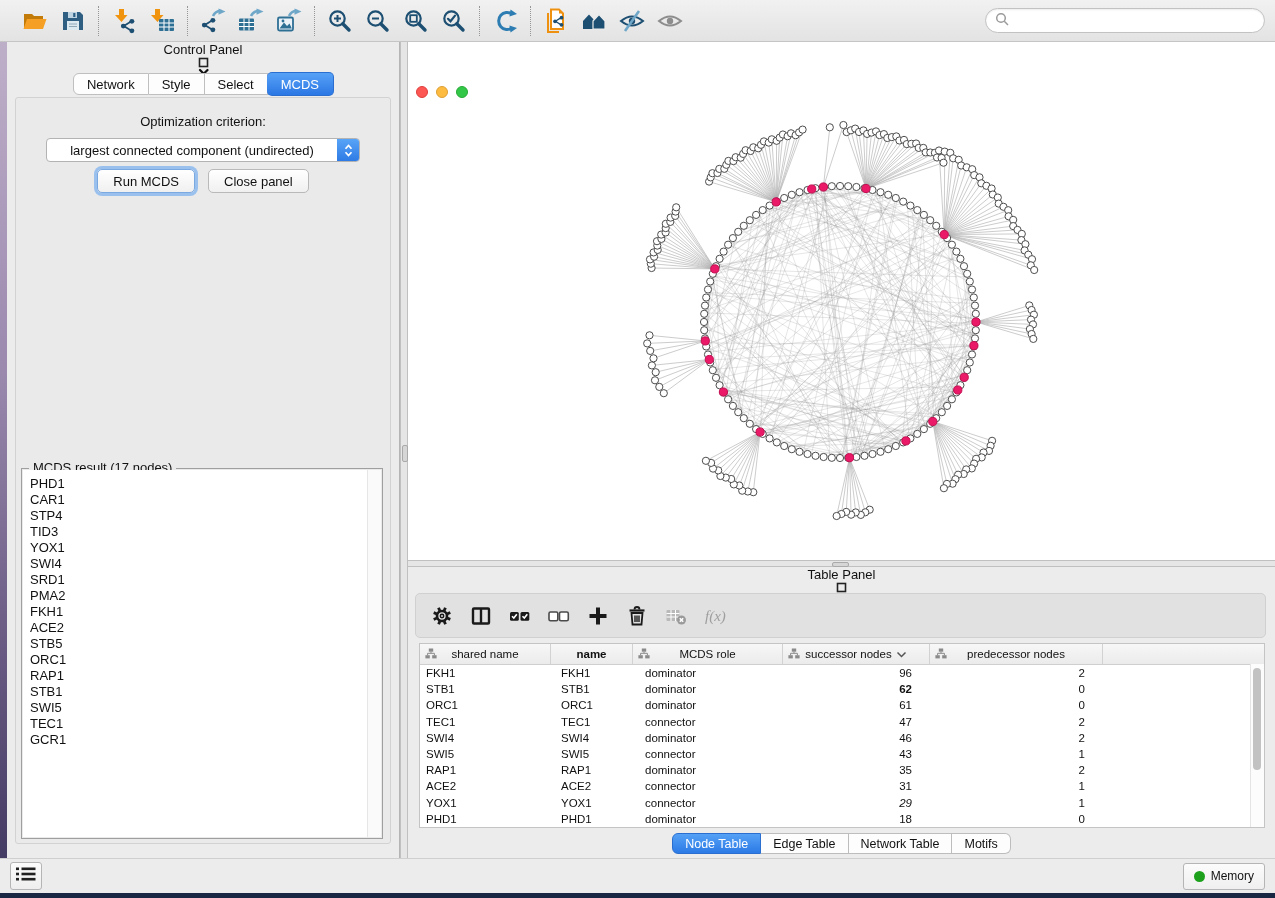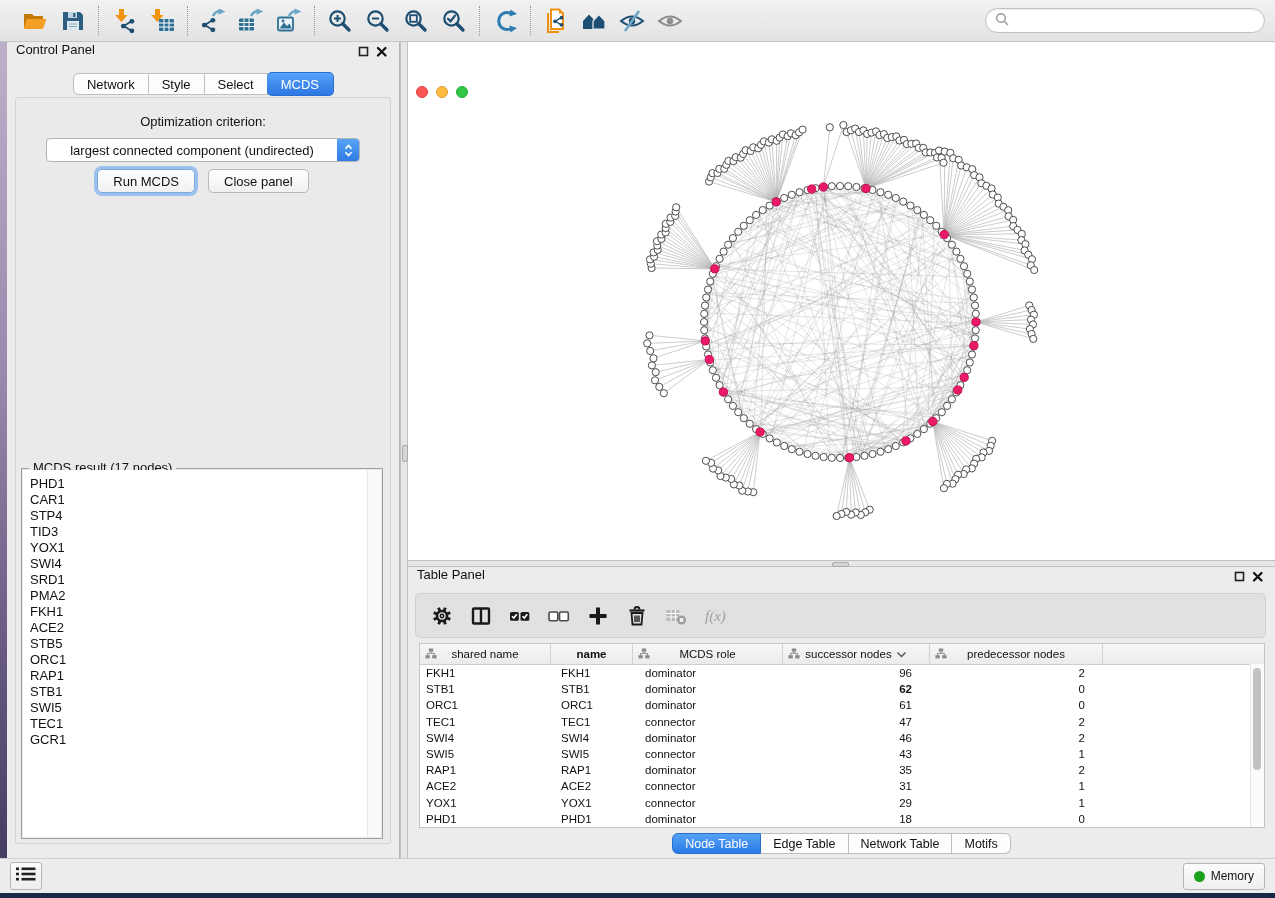--- a/index.html
+++ b/index.html
@@ -17,21 +17,21 @@
               box-sizing:border-box;box-shadow:inset 0 1px 2px rgba(0,0,0,.08);}
   .search-box input{border:none;outline:none;flex:1;font-size:12px;background:transparent;
                     font-family:"Liberation Sans",sans-serif;}
   
   .main{position:absolute;top:42px;left:0;right:0;bottom:40px;}
   .wall-left{position:absolute;left:0;top:0;width:7px;height:100%;
              background:linear-gradient(#beafc9,#9b89ae 40%,#675981 75%,#453c63);}
   
   .control-panel{position:absolute;left:7px;top:0;width:393px;height:100%;background:#ececec;
                  border-right:1px solid #b5b5b5;box-sizing:border-box;}
-  .panel-header{height:26px;display:flex;align-items:flex-start;padding:0 9px;font-size:13px;}
+  .panel-header{height:26px;display:flex;align-items:center;padding:0 9px;font-size:13px;flex-direction:column;}
   .panel-header .spacer{flex:1;}
   .win-btn{width:18px;height:18px;display:flex;align-items:center;justify-content:center;}
   .cp-tabs{position:absolute;left:0;right:0;top:31px;display:flex;justify-content:center;height:22px;}
   .cp-tab{background:#fdfdfd;border:1px solid #bfbfbf;border-left:none;padding:0 13px;font-size:13px;
           display:flex;align-items:center;}
   .cp-tab:first-child{border-left:1px solid #bfbfbf;border-radius:6px 0 0 6px;}
   .cp-tab:last-child{border-radius:0 6px 6px 0;}
   .cp-tab.active{background:linear-gradient(#57a2f7,#2b77e4);color:#fff;border-color:#2a6fd0;
                  border-radius:5px;margin:-1px;z-index:2;padding:0 14px;}
   .cp-content{position:absolute;left:8px;right:8px;top:55px;bottom:14px;background:#eaeaea;
@@ -1247,21 +1247,21 @@
                 <div class="td" style="width: 131px; padding-left: 6px;">ACE2</div>
                 <div class="td" style="width: 82px; padding-left: 10px;">ACE2</div>
                 <div class="td" style="width: 150px; padding-left: 12px;">connector</div>
                 <div class="td" style="width: 147px; text-align: right; padding-right: 18px;">31</div>
                 <div class="td" style="width: 173px; text-align: right; padding-right: 18px;">1</div>
               </div>
               <div class="tr">
                 <div class="td" style="width: 131px; padding-left: 6px;">YOX1</div>
                 <div class="td" style="width: 82px; padding-left: 10px;">YOX1</div>
                 <div class="td" style="width: 150px; padding-left: 12px;">connector</div>
-                <div class="td" style="width: 147px; text-align: right; padding-right: 18px;">29</div>
+                <div class="td" style="width: 147px; text-align: right; padding-right: 18px; font-style: italic;">29</div>
                 <div class="td" style="width: 173px; text-align: right; padding-right: 18px;">1</div>
               </div>
               <div class="tr">
                 <div class="td" style="width: 131px; padding-left: 6px;">PHD1</div>
                 <div class="td" style="width: 82px; padding-left: 10px;">PHD1</div>
                 <div class="td" style="width: 150px; padding-left: 12px;">dominator</div>
                 <div class="td" style="width: 147px; text-align: right; padding-right: 18px;">18</div>
                 <div class="td" style="width: 173px; text-align: right; padding-right: 18px;">0</div>
               </div>
             </div>

